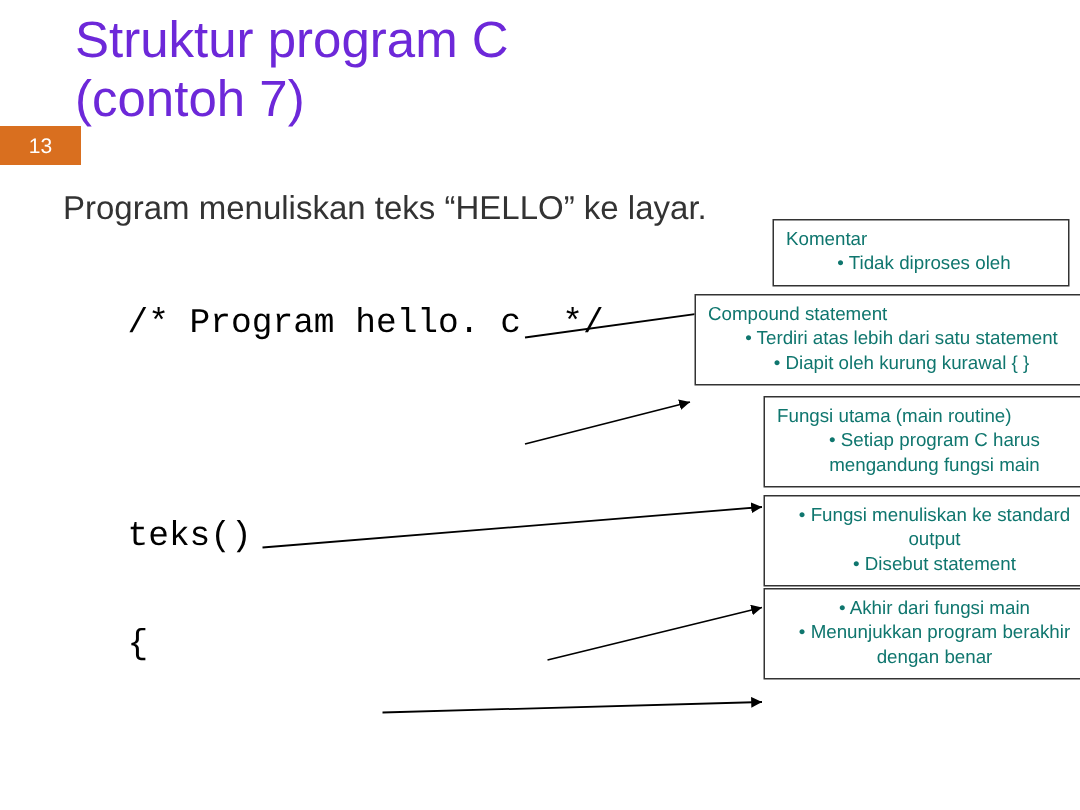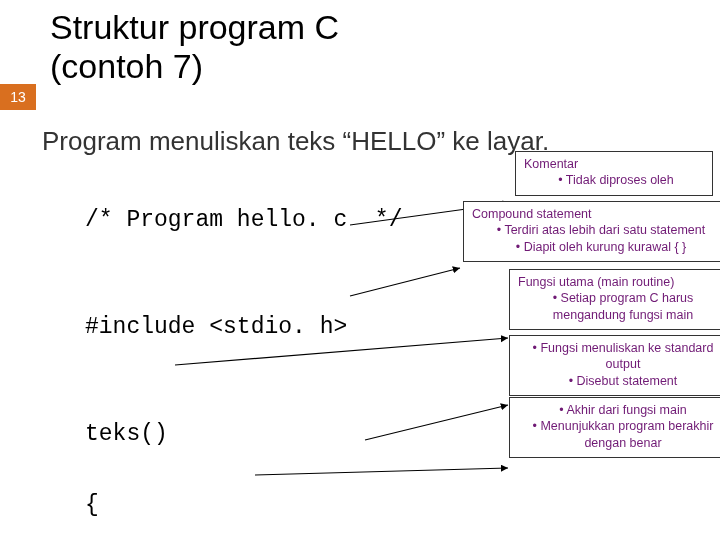--- a/index.html
+++ b/index.html
@@ -12,37 +12,37 @@
     overflow: hidden;
   }
   .header {
     position: relative;
     padding: 8px 0 0 50px;
   }
   .page-num {
     position: absolute;
     left: 0;
     top: 84px;
-    width: 36px;
+    width: 54px;
     height: 26px;
     background: #d96f1f;
     color: #fff;
     font-size: 14px;
     display: flex;
     align-items: center;
     justify-content: center;
   }
   .title {
     font-size: 34px;
-    color: #000000;
+    color: #6d28d9;
     font-weight: 400;
     line-height: 1.15;
   }
   .subtitle {
-    font-size: 26px;
+    font-size: 22px;
     color: #333;
     margin: 40px 0 8px 42px;
   }
   .content {
     position: relative;
     margin-left: 85px;
     margin-top: 10px;
   }
   .code {
     font-family: "Courier New", monospace;
@@ -52,21 +52,21 @@
     white-space: pre;
   }
   .code-line { display: block; }
   .callout {
     position: absolute;
     border: 1px solid #333;
     background: #fff;
     font-size: 12.5px;
     line-height: 1.3;
     padding: 4px 8px 6px 8px;
-    color: #701a75;
+    color: #0f766e;
   }
   .callout .ct { font-weight: 400; }
   .callout ul { list-style: none; margin-left: 4px; text-align: center; }
   .callout li::before { content: "•  "; }
   .c-comment   { left: 430px; top: -16px; width: 198px; z-index: 5; }
   .c-compound  { left: 378px; top: 34px;  width: 272px; z-index: 4; }
   .c-main      { left: 424px; top: 102px; width: 224px; z-index: 3; }
   .c-printf    { left: 424px; top: 168px; width: 224px; z-index: 2; }
   .c-return    { left: 424px; top: 230px; width: 224px; z-index: 1; }
   svg.arrows {
@@ -87,21 +87,20 @@
   </h1>
 </div>
 
 <div class="subtitle">Program menuliskan teks “HELLO” ke layar.</div>
 
 <div class="content">
 
   <div class="code">
 <span class="code-line">/* Program hello. c  */</span>
 <span class="code-line"></span>
-<span class="code-line">#include &lt;stdio. h&gt;</span>
 <span class="code-line"></span>
 <span class="code-line">teks()</span>
 <span class="code-line">{</span>
 
 
 
   </div>
 
   <div class="callout c-comment">
     <div class="ct">Komentar</div>

